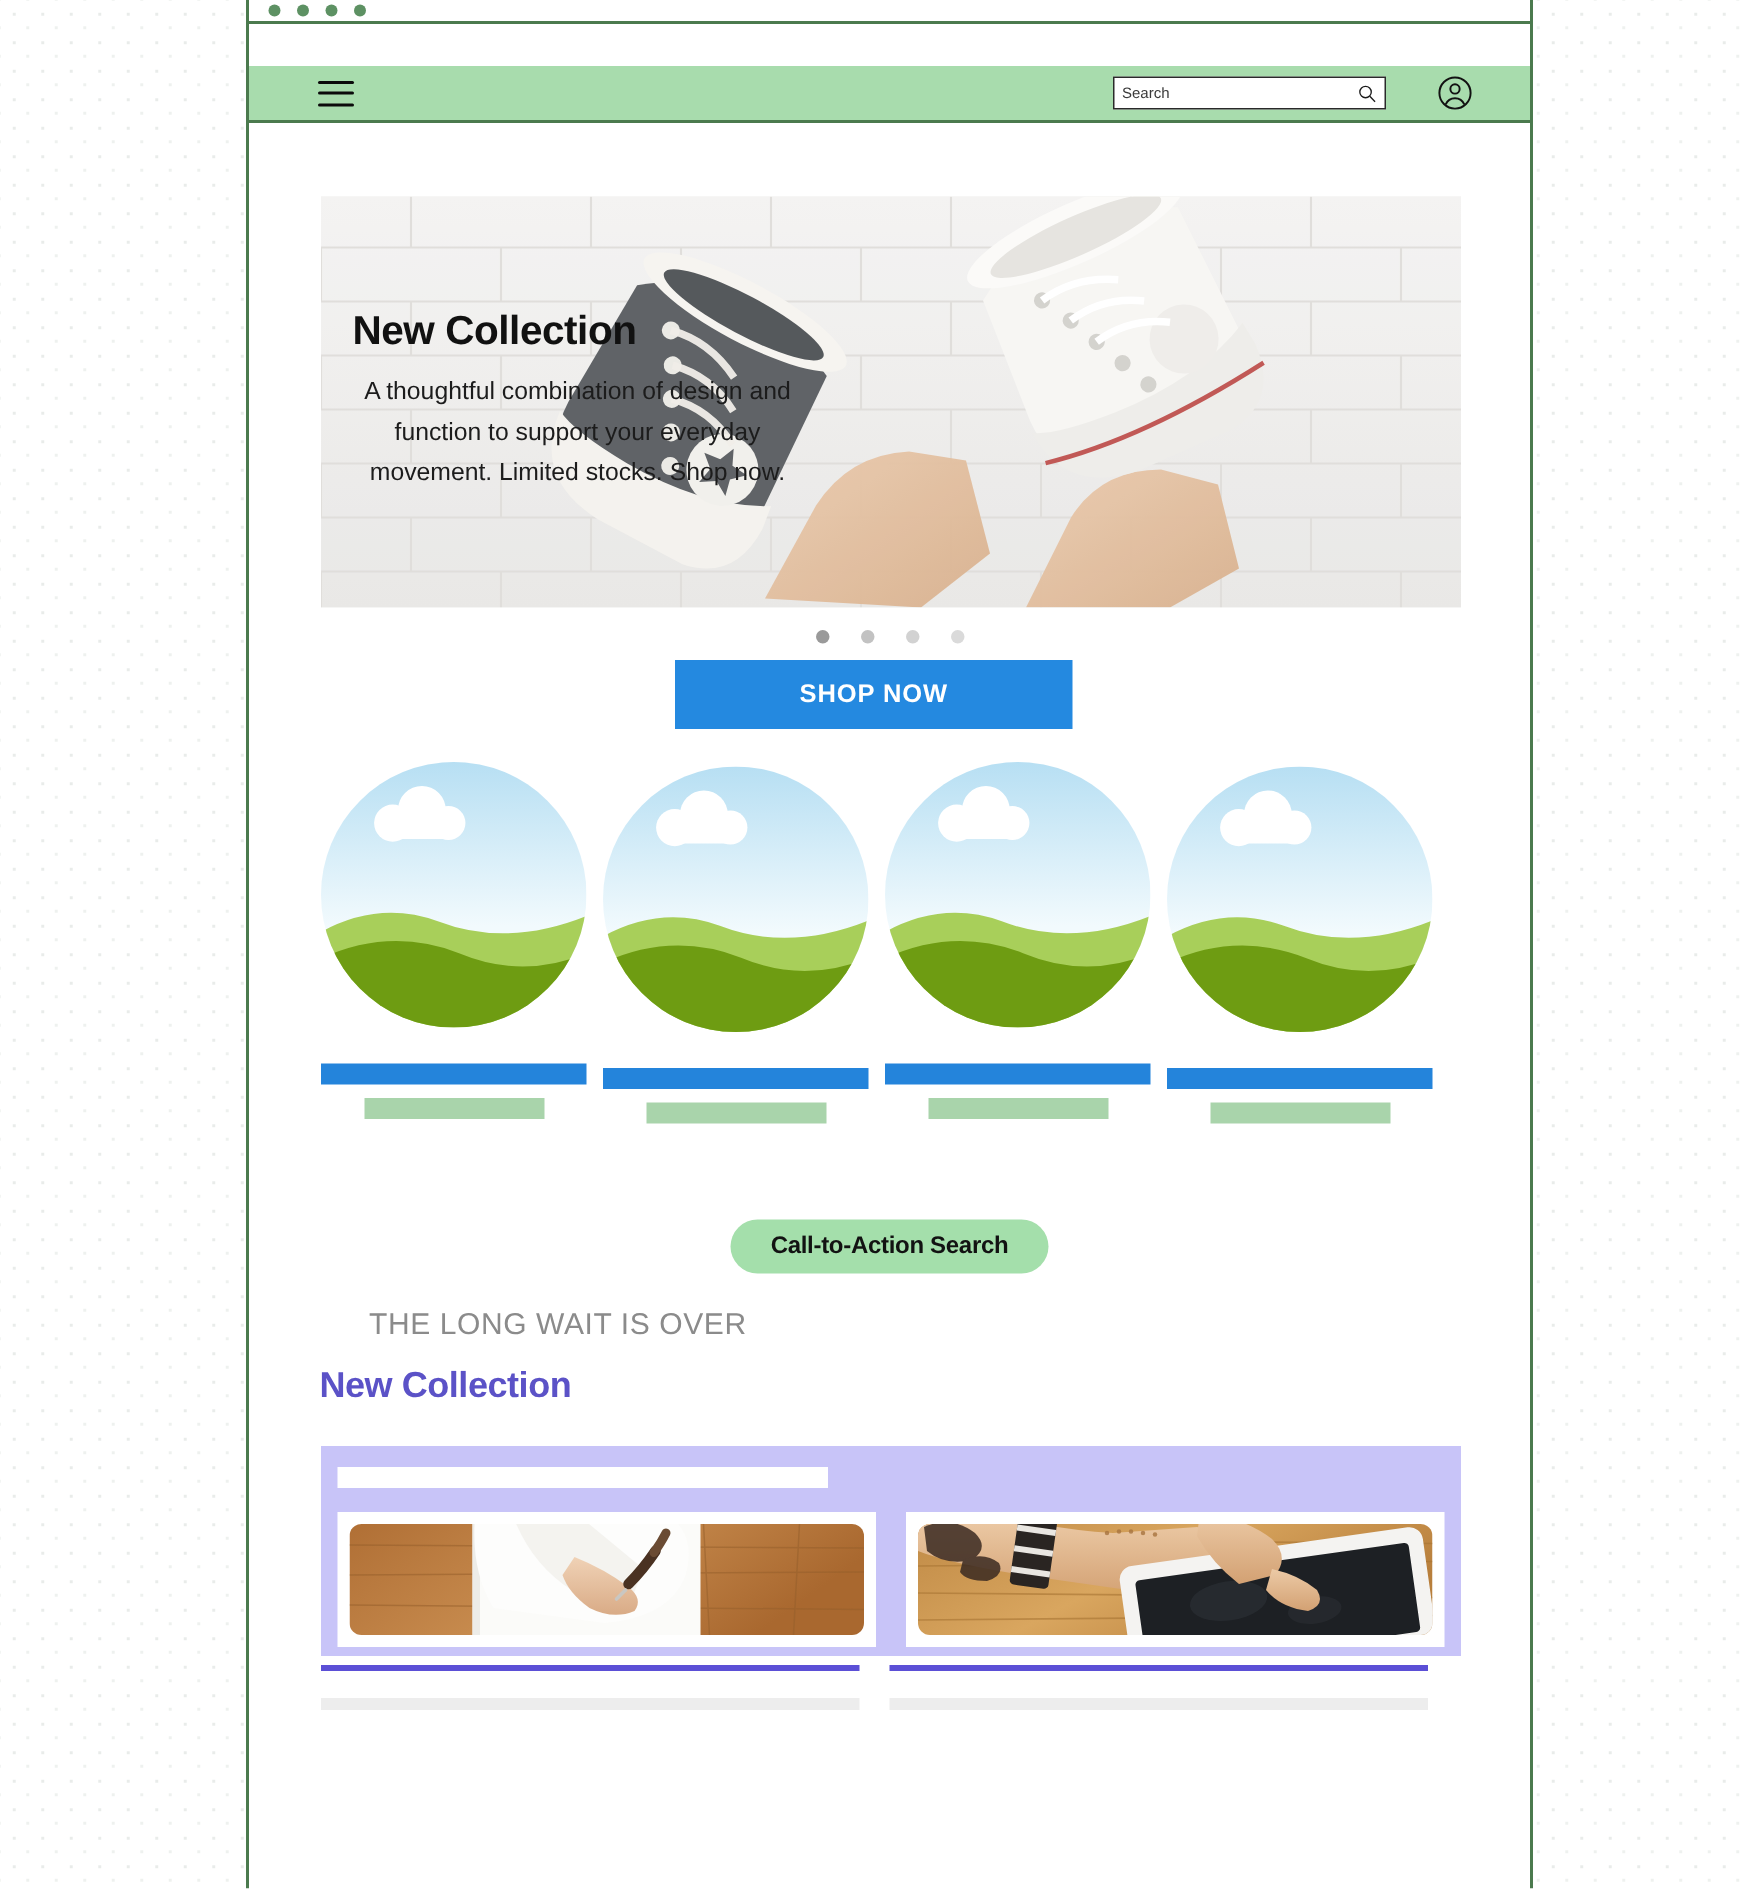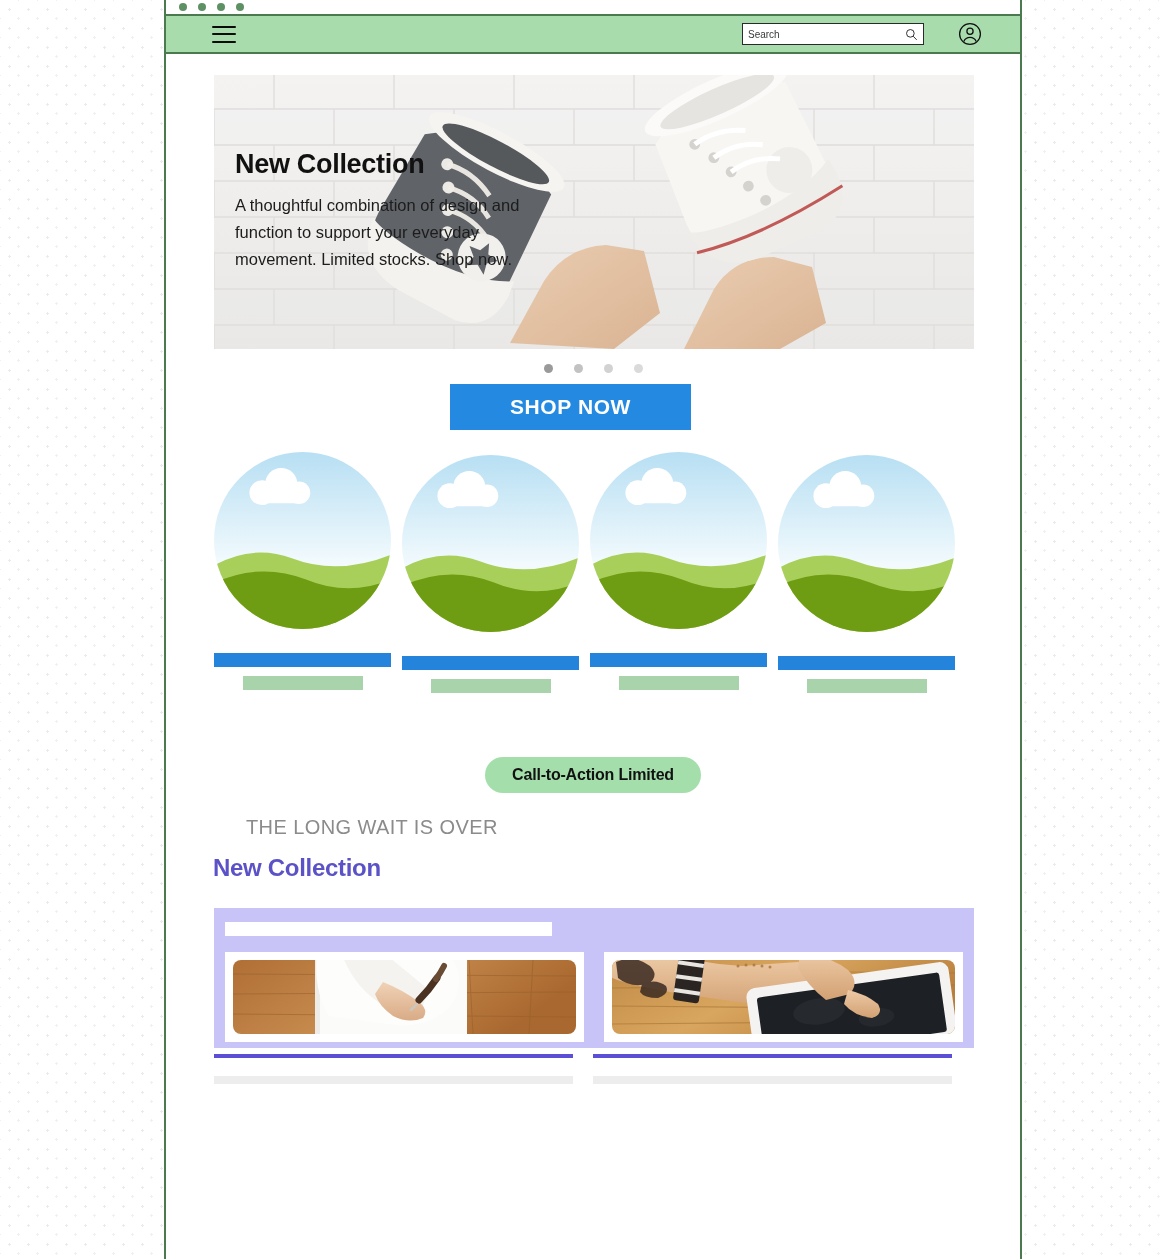--- a/index.html
+++ b/index.html
@@ -26,20 +26,21 @@
     position: absolute;
     left: 164px;
     top: 0;
     width: 858px;
     height: 1259px;
     background: #ffffff;
     border-left: 2px solid #4b7a4e;
     border-right: 2px solid #4b7a4e;
     display: flex;
     flex-direction: column;
+    gap: 28px;
   }
 
   .titlebar {
     height: 16px;
     background: #ffffff;
     border-bottom: 2px solid #4b7a4e;
     display: flex;
     align-items: center;
     padding-left: 13px;
     gap: 11px;
@@ -139,46 +140,47 @@
     font-size: 27px;
     font-weight: bold;
     color: #111111;
     letter-spacing: -0.3px;
     margin-bottom: 12px;
   }
   .hero-text {
     font-size: 16.5px;
     line-height: 27px;
     color: #1c1c1c;
+    text-align: center;
   }
 
   
   .dots {
     position: absolute;
     top: 310px;
     left: 0;
     width: 100%;
     display: flex;
     justify-content: center;
     gap: 21px;
   }
   .cdot { width: 9px; height: 9px; border-radius: 50%; cursor: pointer; }
 
   
   .shop-now {
     position: absolute;
     left: 284px;
     top: 330px;
-    width: 241px;
+    width: 265px;
     height: 46px;
     background: #2489e0;
     border: none;
     color: #ffffff;
     font-family: "Liberation Sans", sans-serif;
-    font-size: 21px;
+    font-size: 17px;
     font-weight: bold;
     letter-spacing: 0.6px;
     cursor: pointer;
   }
 
   
   .cards {
     position: absolute;
     left: 48px;
     top: 398px;
@@ -557,21 +559,21 @@
               <circle cx="48" cy="23" r="6.4"></circle>
               <rect x="25" y="21" width="26" height="8" rx="4"></rect>
             </g>
         </svg>
         <div class="bar-blue"></div>
         <div class="bar-green"></div>
       </div>
     </div>
 
     <div class="cta">
-      <button class="cta-btn">Call-to-Action Limited</button>
+      <button class="cta-btn">Call-to-Action Search</button>
     </div>
 
     <div class="eyebrow">THE LONG WAIT IS OVER</div>
     <div class="section-title">New Collection</div>
 
     <div class="panel">
       <div class="panel-bar"></div>
       <div class="panel-cards">
 
         <div class="pcard">

